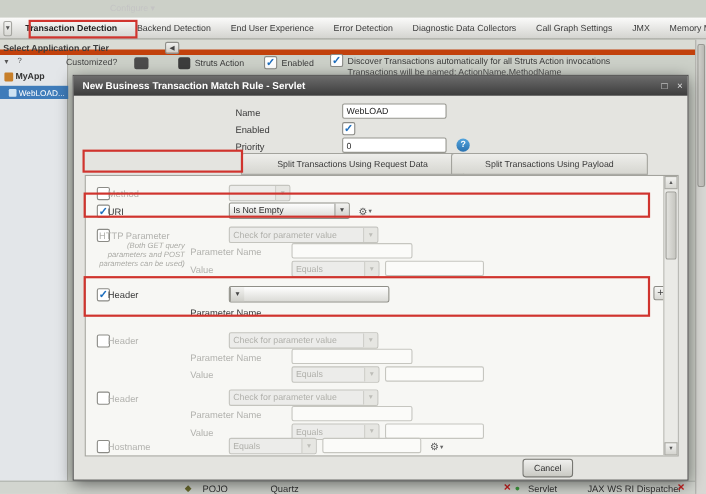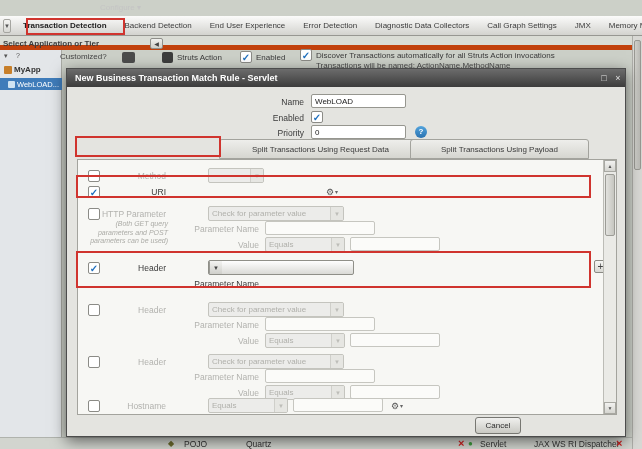--- a/index.html
+++ b/index.html
@@ -48,21 +48,21 @@
   
   #pagesb{position:absolute;left:632px;top:36px;width:10px;height:413px;background:#d8d8d4;border-left:1px solid #adada8}
   #pagesb .thumb{position:absolute;left:1px;top:4px;width:7px;height:130px;background:linear-gradient(90deg,#cfcfca,#b9b9b4);border:1px solid #989892;border-radius:2px}
 
   
   #modal{position:absolute;left:66px;top:68px;width:560px;height:369px;background:#e4e4e0;border:1px solid #4c4c4c;box-shadow:0 4px 14px rgba(0,0,0,.55)}
   #mtitle{position:absolute;left:0;top:0;width:100%;height:18px;background:linear-gradient(#6c6c6c,#3c3c3c);display:flex;align-items:center;color:#fff}
   #mtitle .t{flex:1;font-size:9px;font-weight:bold;padding-left:8px}
   #mtitle .wicon{width:14px;font-size:9px;text-align:center;color:#e0e0e0;cursor:default}
 
-  .flbl{position:absolute;font-size:8.5px;color:#3a3a3a;text-align:right;white-space:nowrap}
+  .flbl{position:absolute;font-size:8.5px;color:#3a3a3a;text-align:left;white-space:nowrap}
   .flbl.dis{color:#b2b2ae}
   .note{position:absolute;font-size:7px;font-style:italic;color:#ababa6;text-align:right;line-height:8.5px}
 
   .ti{position:absolute;height:14px;border:1px solid #96968f;background:#fff;font-family:"Liberation Sans",sans-serif;font-size:8px;color:#222;padding:0 3px;border-radius:2px}
   .ti.dis{border-color:#c6c6c0;background:#fbfbf9}
 
   .dd{position:absolute;height:15px;border:1px solid #8f8f88;background:linear-gradient(#fefefe,#dadad6);border-radius:2px;display:flex;align-items:stretch;overflow:hidden}
   .dd .t{flex:1;font-size:8px;color:#2e2e2e;padding:0 3px;line-height:13px;white-space:nowrap;overflow:hidden}
   .dd .a{width:13px;border-left:1px solid #9a9a94;background:linear-gradient(#f3f3f1,#cfcfca);font-size:6px;color:#444;display:flex;align-items:center;justify-content:center}
   .dd.dis{border-color:#c4c4be;background:#ececе8;background:#ececea}
@@ -186,20 +186,24 @@
 
       <span class="cb" style="left:10px;top:10px"></span>
       <span class="flbl dis" style="left:20px;top:11px;width:68px">Method</span>
       <span class="dd dis" style="left:130px;top:8px;width:56px">
         <span class="t"></span>
         <span class="a">▼</span>
       </span>
 
       <span class="cb" style="left:10px;top:26px">✓</span>
       <span class="flbl" style="left:20px;top:27px;width:68px">URI</span>
+      <span class="dd" style="left:130px;top:24px;width:110px">
+        <span class="t">Is Not Empty</span>
+        <span class="a">▼</span>
+      </span>
       <span class="gearbtn" style="left:248px;top:25px">
         <span>⚙</span>
           <span class="ga">▾</span>
       </span>
 
       <span class="cb" style="left:10px;top:48px"></span>
       <span class="flbl dis" style="left:12px;top:49px;width:76px">HTTP Parameter</span>
       <span class="note" style="left:4px;top:60px;width:86px">(Both GET query parameters and POST parameters can be used)</span>
       <span class="dd dis" style="left:130px;top:46px;width:136px">
         <span class="t">Check for parameter value</span>

